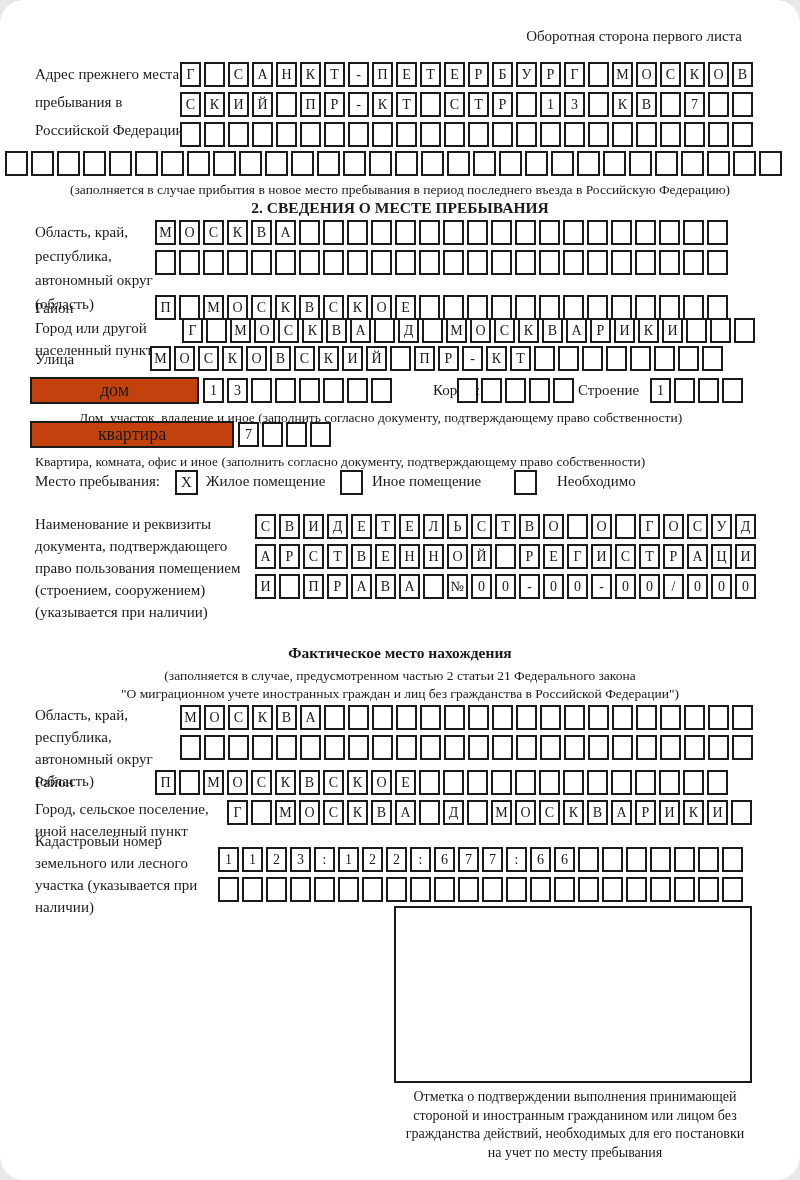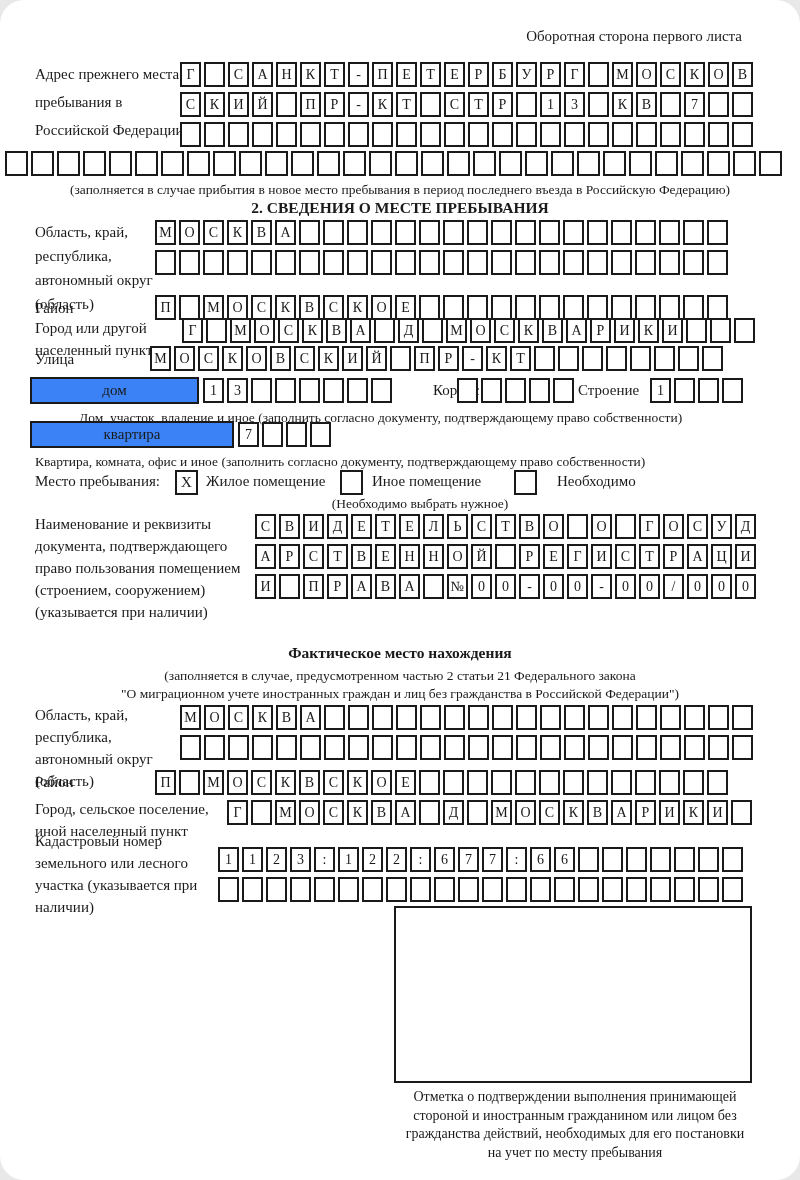--- a/index.html
+++ b/index.html
@@ -12,21 +12,21 @@
   .lh28{line-height:28px;}
   .lh22{line-height:22px;}
   .boxrow{position:absolute;display:flex;gap:3px;}
   .cbox{
     flex:none;width:17px;height:21px;border:2px solid #1a1a1a;
     font-size:14px;line-height:21px;text-align:center;background:#fff;
   }
   .wide .cbox{width:19px;}
   .typebox{
     position:absolute;border:2px solid #1a1a1a;height:23px;
-    font-size:15px;line-height:23px;text-align:center;background:#3b82f6;
+    font-size:18px;line-height:23px;text-align:center;background:#c2410c;
   }
   .checkbox{
     position:absolute;width:19px;height:21px;border:2px solid #1a1a1a;
     font-size:15px;line-height:21px;text-align:center;background:#fff;
   }
   .inlinelbl{position:absolute;font-size:15px;line-height:24px;white-space:nowrap;}
   .caption{position:absolute;font-size:13.5px;line-height:17px;}
   .center{text-align:center;}
   .right{text-align:right;}
   .title{position:absolute;font-weight:bold;font-size:15.5px;}
@@ -330,21 +330,20 @@
     </div>
   <div class="caption" style="left:35px;top:453px;width:740px;">Квартира, комната, офис и иное (заполнить согласно документу, подтверждающему право собственности)</div>
 
   <div class="inlinelbl" style="left:35px;top:469px;">Место пребывания:</div>
   <div class="checkbox" style="left:175px;top:470px;">X</div>
   <div class="inlinelbl" style="left:206px;top:469px;">Жилое помещение</div>
   <div class="checkbox" style="left:340px;top:470px;"></div>
   <div class="inlinelbl" style="left:372px;top:469px;">Иное помещение</div>
   <div class="checkbox" style="left:514px;top:470px;"></div>
   <div class="inlinelbl" style="left:557px;top:469px;">Необходимо</div>
-  <div class="caption center" style="left:180px;top:495px;width:480px;">(Необходимо выбрать нужное)</div>
 
   <div class="lbl lh22" style="left:35px;top:513px;width:220px;">Наименование и реквизиты документа, подтверждающего право пользования помещением (строением, сооружением) (указывается при наличии)</div>
   <div class="boxrow" style="left:255px;top:514px;">
       <span class="cbox">С</span>
       <span class="cbox">В</span>
       <span class="cbox">И</span>
       <span class="cbox">Д</span>
       <span class="cbox">Е</span>
       <span class="cbox">Т</span>
       <span class="cbox">Е</span>

